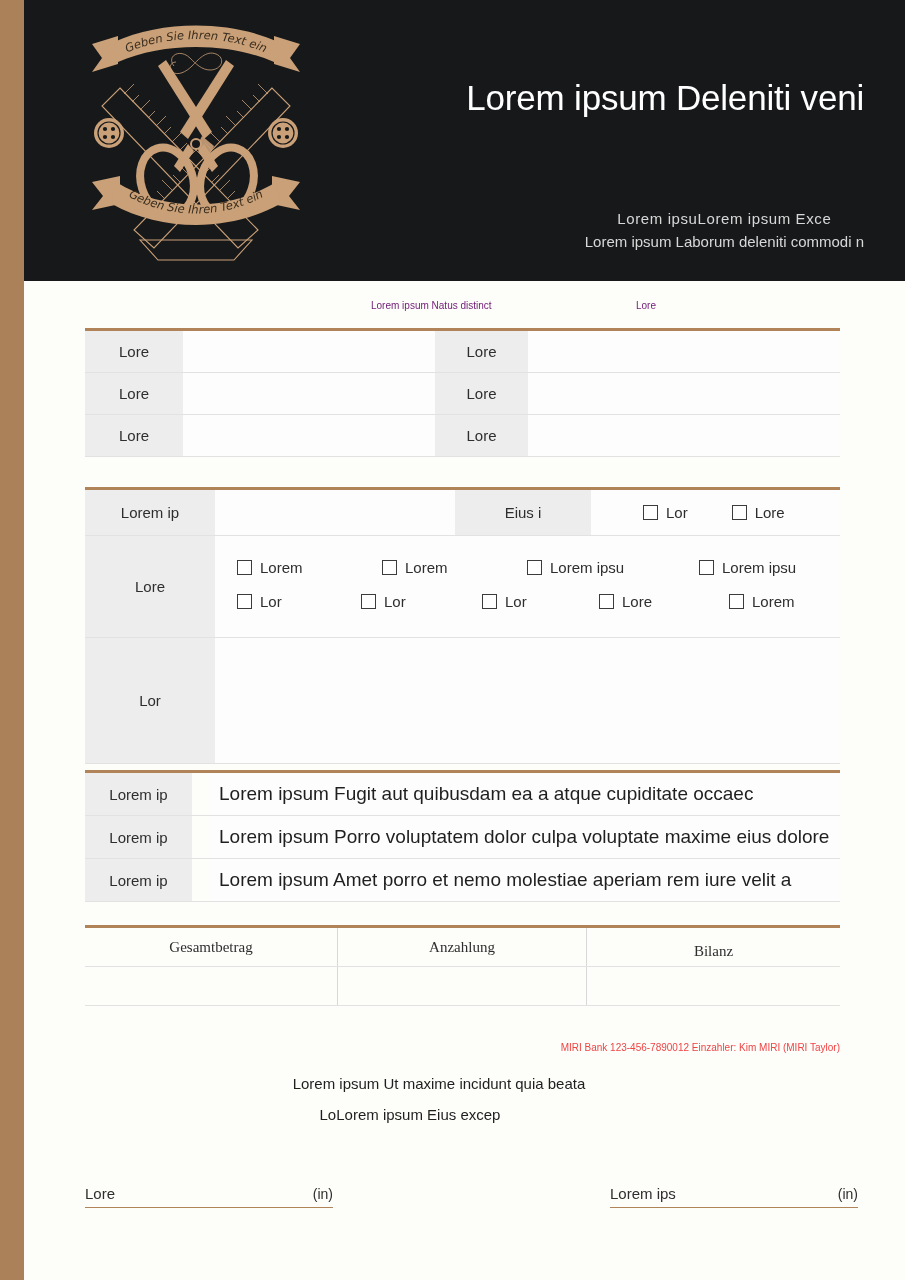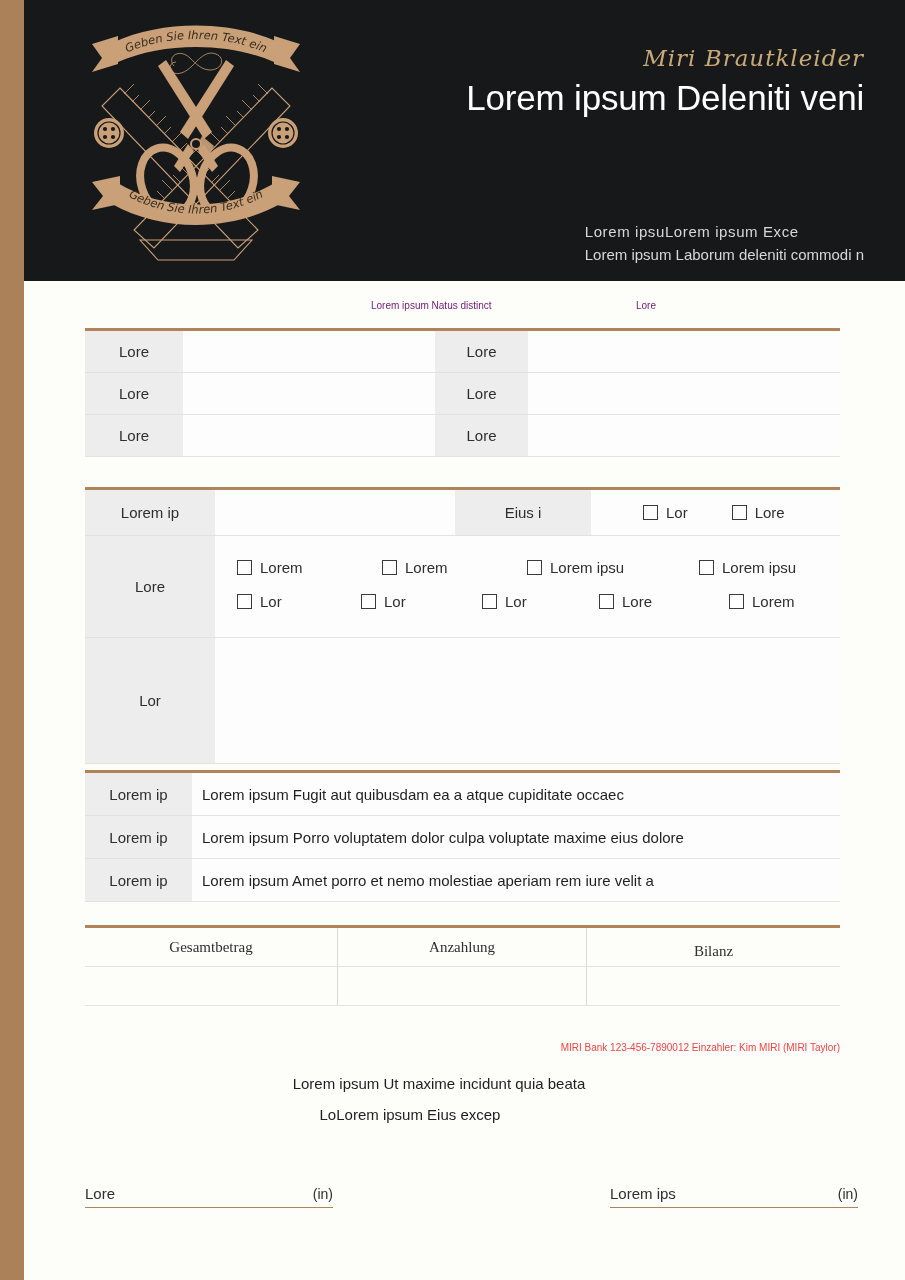--- a/index.html
+++ b/index.html
@@ -64,22 +64,22 @@
     font-family: "Liberation Sans", sans-serif;
     font-size: 35px;
     color: #ffffff;
     text-align: right;
     white-space: nowrap;
     letter-spacing: -0.2px;
   }
   .head-meta {
     position: absolute;
     right: 41px;
-    top: 220px;
-    text-align: left;
+    top: 207px;
+    text-align: center;
     color: #d8d8d8;
     font-family: "Liberation Sans", sans-serif;
     font-size: 15px;
     line-height: 23px;
     white-space: nowrap;
   }
   .head-meta .l1 { letter-spacing: 0.6px; }
   .rule-top {
     height: 3px;
     background: #b08358;
@@ -164,21 +164,21 @@
   .s3-row { display: flex; height: 42px; }
   .s3-lab {
     width: 107px; background:#ededed;
     display:flex;align-items:center;justify-content:center;
     font-family:"Liberation Sans",sans-serif;font-size:15px;color:#2e2e2e;
   }
   .s3-val {
     flex:1; background:#fdfdfd;
     display:flex; align-items:center;
     padding-left: 10px;
-    font-family:"Liberation Sans",sans-serif;font-size:15px;color:#1f1f1f;
+    font-family:"Liberation Sans",sans-serif;font-size:19px;color:#1f1f1f;margin-left:17px;
   }
   
   .sec4 { position: absolute; left: 85px; top: 925px; width: 755px; }
   .s4-head { display:flex; height: 38px; }
   .s4-head > div {
     display:flex; align-items:center; justify-content:center;
     font-family:Liberation Serif, serif;font-size:15px;color:#2e2e2e;
   }
   .s4-body { display:flex; height: 38px; }
   .s4-c1 { width: 252px; }
@@ -305,21 +305,20 @@
           <path class="gfill" d="M238 164 L210 158 L210 186 L238 192 L227 178 Z"></path>
           <path class="gfill" d="M54 164 C102 194 166 194 214 164 L218 186 C168 214 100 214 50 186 Z"></path>
           <path id="bnBot" d="M62 176 C106 202 162 202 206 176" fill="none"></path>
           <text font-family="DejaVu Sans, sans-serif" font-size="11.5" fill="#3a2d1e" font-style="italic">
             <textPath href="#bnBot" startOffset="50%" text-anchor="middle">Geben Sie Ihren Text ein</textPath>
           </text>
         </g>
       </svg>
     </div>
 
-    <div class="brand-script">Miri Brautkleider</div>
     <div class="doc-title">Lorem ipsum Deleniti veni</div>
     <div class="head-meta">
       <div class="l1">Lorem ipsuLorem ipsum Exce</div>
       <div>Lorem ipsum Laborum deleniti commodi n</div>
     </div>
   </div>
 
   <div class="sec1">
     <div class="sec1-head">
       <span class="h-a">Lorem ipsum Natus distinct</span>

